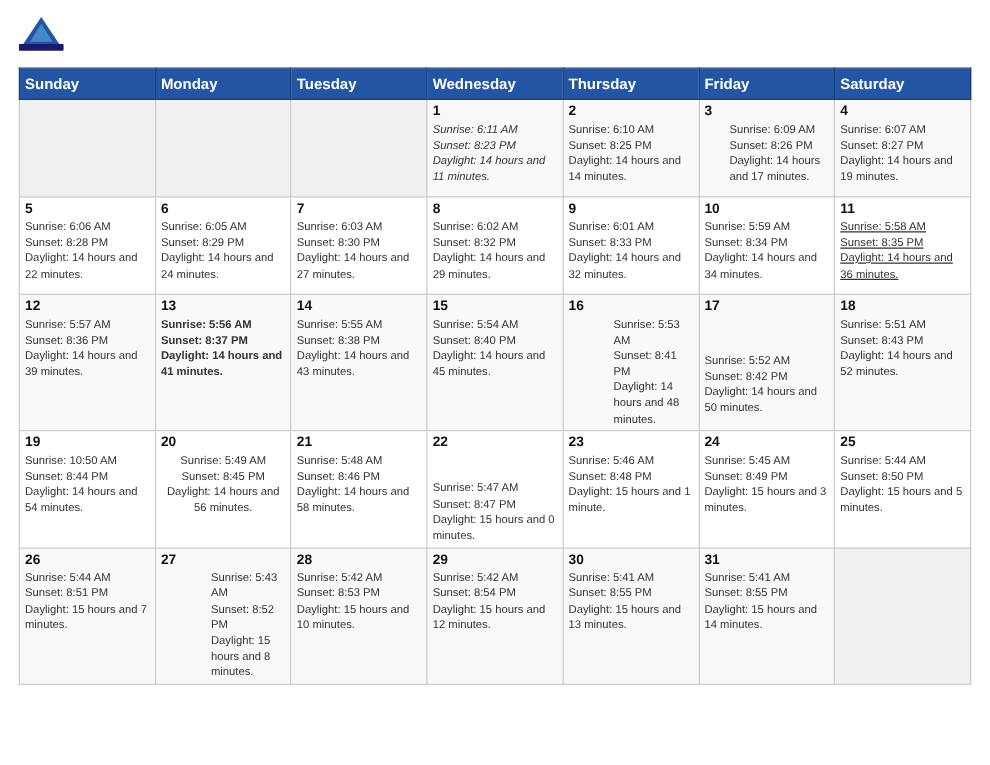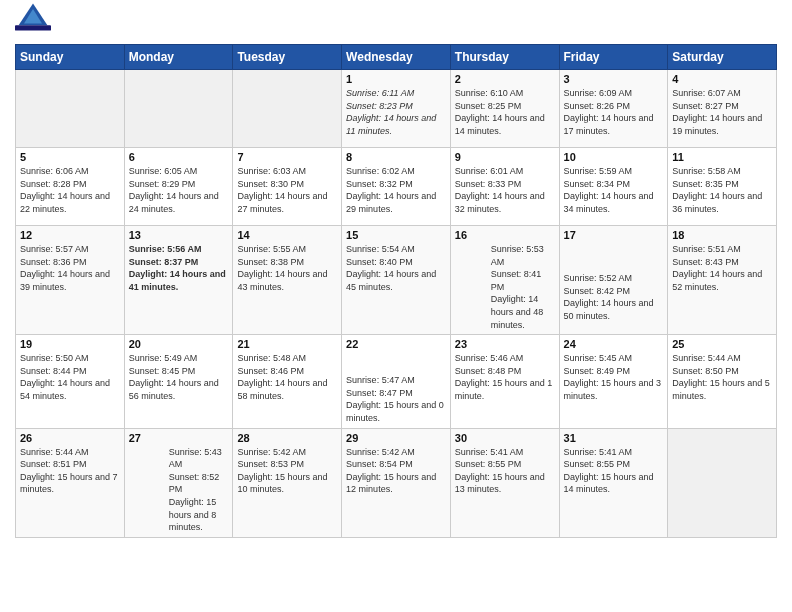--- a/index.html
+++ b/index.html
@@ -6,21 +6,21 @@
     body {
       font-family: Arial, sans-serif;
       background: #fff;
       width: 792px;
       height: 612px;
       overflow: hidden;
     }
     .container {
       width: 792px;
       height: 612px;
-      padding: 0 15px;
+      padding: 10px 15px;
     }
     .header {
       display: flex;
       justify-content: space-between;
       align-items: flex-start;
       margin-bottom: 8px;
     }
     .logo {
       display: flex;
       align-items: center;
@@ -136,21 +136,21 @@
 Daylight: 14 hours and 11 minutes.</div>
           </td>
           <td>
             <div class="day-num">2</div>
             <div class="day-detail" style="white-space: pre-line;">Sunrise: 6:10 AM
 Sunset: 8:25 PM
 Daylight: 14 hours and 14 minutes.</div>
           </td>
           <td>
             <div class="day-num">3</div>
-            <div class="day-detail" style="white-space: pre-line;">Sunrise: 6:09 AM
+            <div class="day-detail" style="white-space: pre-line; margin-left: 20px;">Sunrise: 6:09 AM
 Sunset: 8:26 PM
 Daylight: 14 hours and 17 minutes.</div>
           </td>
           <td>
             <div class="day-num">4</div>
             <div class="day-detail" style="white-space: pre-line;">Sunrise: 6:07 AM
 Sunset: 8:27 PM
 Daylight: 14 hours and 19 minutes.</div>
           </td>
         </tr>
@@ -186,21 +186,21 @@
 Daylight: 14 hours and 32 minutes.</div>
           </td>
           <td>
             <div class="day-num">10</div>
             <div class="day-detail" style="white-space: pre-line;">Sunrise: 5:59 AM
 Sunset: 8:34 PM
 Daylight: 14 hours and 34 minutes.</div>
           </td>
           <td>
             <div class="day-num">11</div>
-            <div class="day-detail" style="white-space: pre-line;">Sunrise: 5:58 AM
+            <div class="day-detail" style="white-space: pre-line; text-decoration: underline;">Sunrise: 5:58 AM
 Sunset: 8:35 PM
 Daylight: 14 hours and 36 minutes.</div>
           </td>
         </tr>
         <tr>
           <td>
             <div class="day-num">12</div>
             <div class="day-detail" style="white-space: pre-line;">Sunrise: 5:57 AM
 Sunset: 8:36 PM
 Daylight: 14 hours and 39 minutes.</div>
@@ -238,27 +238,27 @@
           <td>
             <div class="day-num">18</div>
             <div class="day-detail" style="white-space: pre-line;">Sunrise: 5:51 AM
 Sunset: 8:43 PM
 Daylight: 14 hours and 52 minutes.</div>
           </td>
         </tr>
         <tr>
           <td>
             <div class="day-num">19</div>
-            <div class="day-detail" style="white-space: pre-line;">Sunrise: 5:50 AM
+            <div class="day-detail" style="white-space: pre-line;">Sunrise: 10:50 AM
 Sunset: 8:44 PM
 Daylight: 14 hours and 54 minutes.</div>
           </td>
           <td>
             <div class="day-num">20</div>
-            <div class="day-detail" style="white-space: pre-line;">Sunrise: 5:49 AM
+            <div class="day-detail" style="white-space: pre-line; text-align: center;">Sunrise: 5:49 AM
 Sunset: 8:45 PM
 Daylight: 14 hours and 56 minutes.</div>
           </td>
           <td>
             <div class="day-num">21</div>
             <div class="day-detail" style="white-space: pre-line;">Sunrise: 5:48 AM
 Sunset: 8:46 PM
 Daylight: 14 hours and 58 minutes.</div>
           </td>
           <td>

